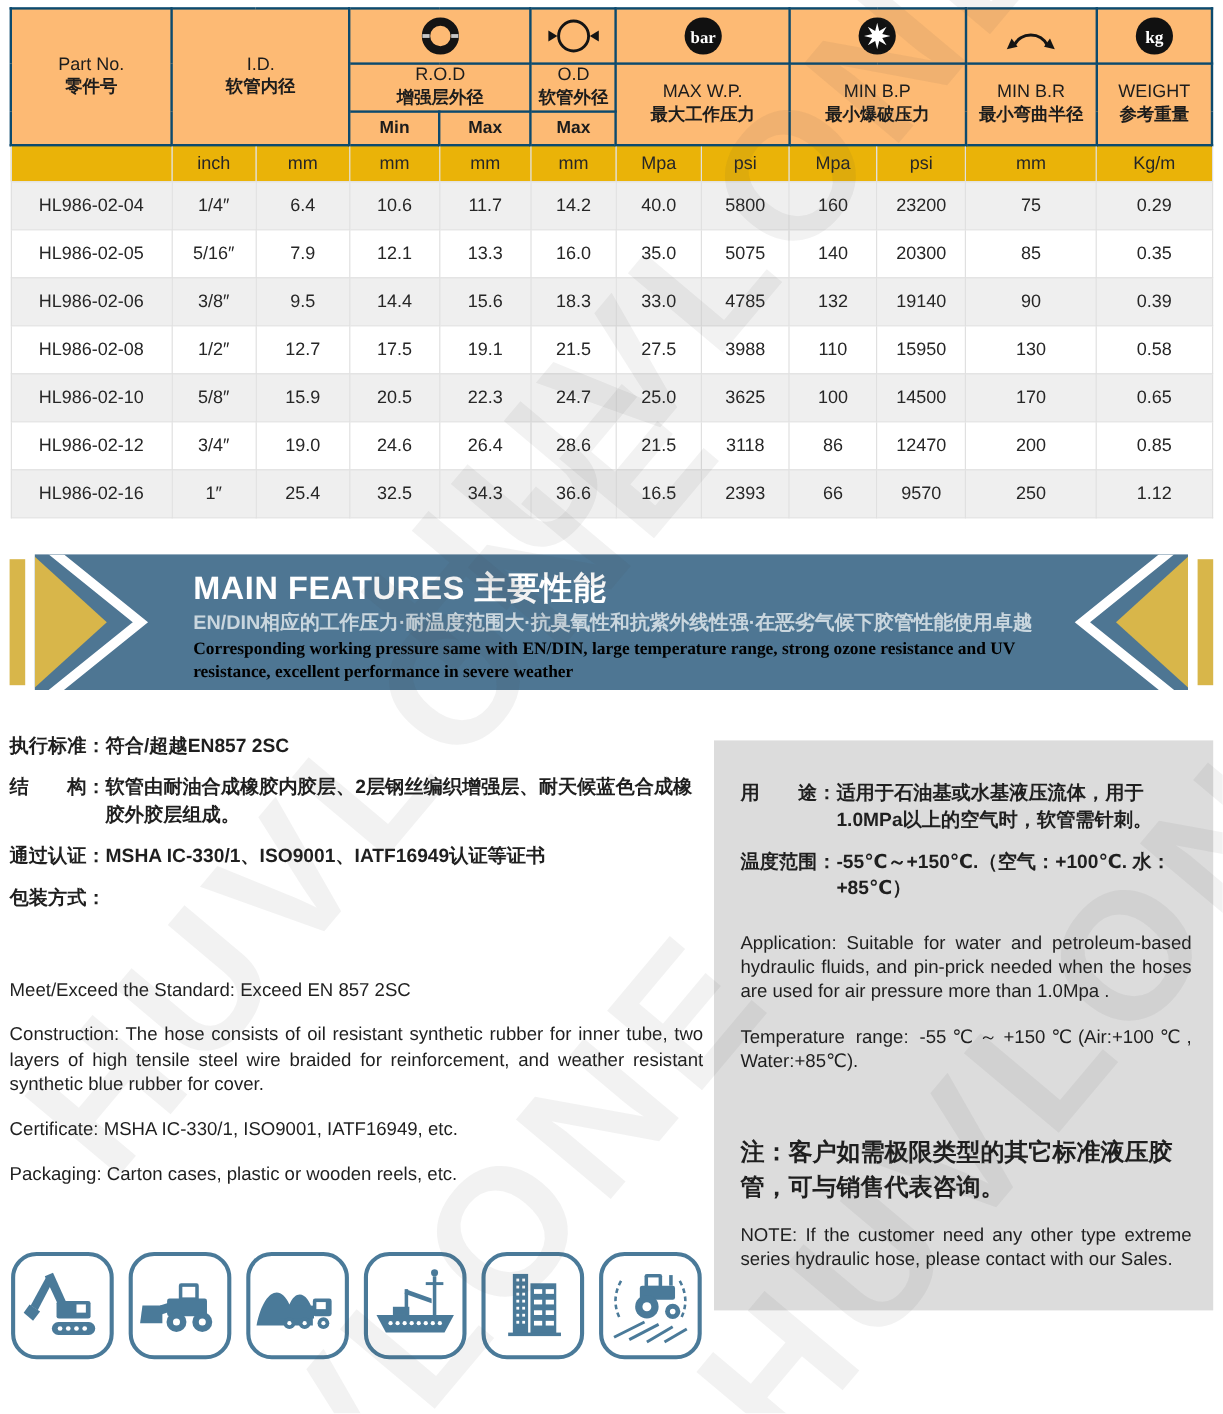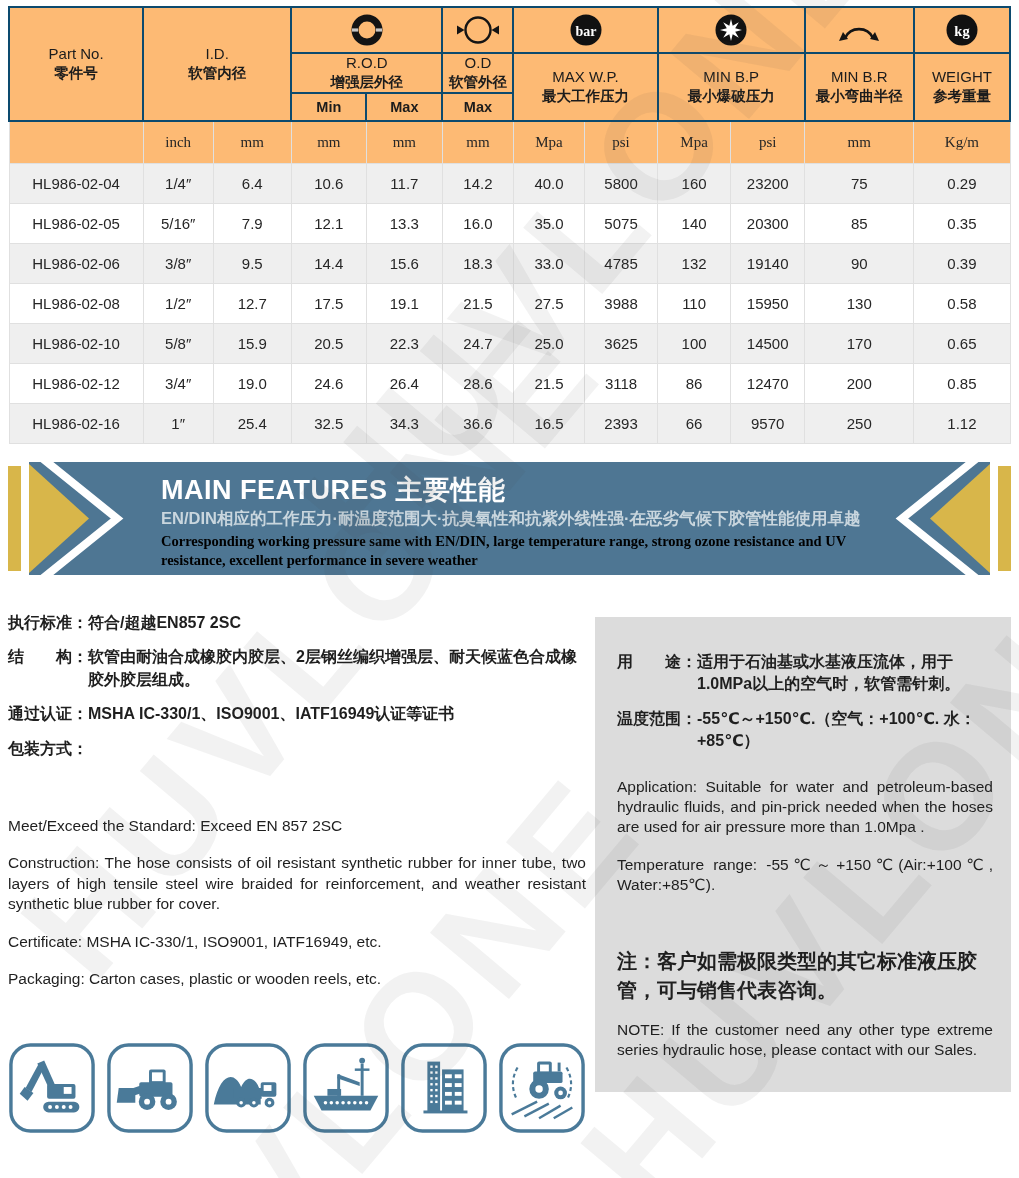--- a/index.html
+++ b/index.html
@@ -19,21 +19,21 @@
   
   .spec-wrap { position:absolute; left:8px; right:8px; top:6px; z-index:1; }
   table.spec { width:100%; border-collapse:collapse; table-layout:fixed; }
   table.spec th { background:#fdba74; border:2px solid #0c4a6e; padding:0; vertical-align:middle; text-align:center; }
   tr.hr1 th { height:46px; }
   tr.hr2 th { height:40px; }
   tr.hr3 th { height:28px; font-size:14.5px; font-weight:700; color:#1c1c1c; }
   .h-en { font-size:15px; font-weight:400; color:#1c1c1c; line-height:1.25; }
   .h-zh { font-size:14.5px; font-weight:700; color:#1c1c1c; line-height:1.3; }
   table.spec td { border:1px solid #e0e0e0; text-align:center; font-size:15px; color:#262626; }
-  tr.units-row td { height:42px; background:#fdba74;font-family:Liberation Serif, serif; }
+  tr.units-row td { height:30px; background:#eab308; }
   tr.data-row td { height:40px; background:#fff; }
   tr.data-row.shade td { background:#efefef; }
   .icon-cell svg { display:block; margin:0 auto; }
 
   
   .banner { position:absolute; left:8px; right:8px; top:462px; height:113px; z-index:2; }
   .strip { position:absolute; top:4px; bottom:4px; width:13px; background:#d8b64a; }
   .strip.left { left:0; } .strip.right { right:0; }
   .band { position:absolute; left:21px; right:21px; top:0; bottom:0; background:#4e7693; overflow:hidden; }
   .deco { position:absolute; top:0; height:113px; width:95px; }

